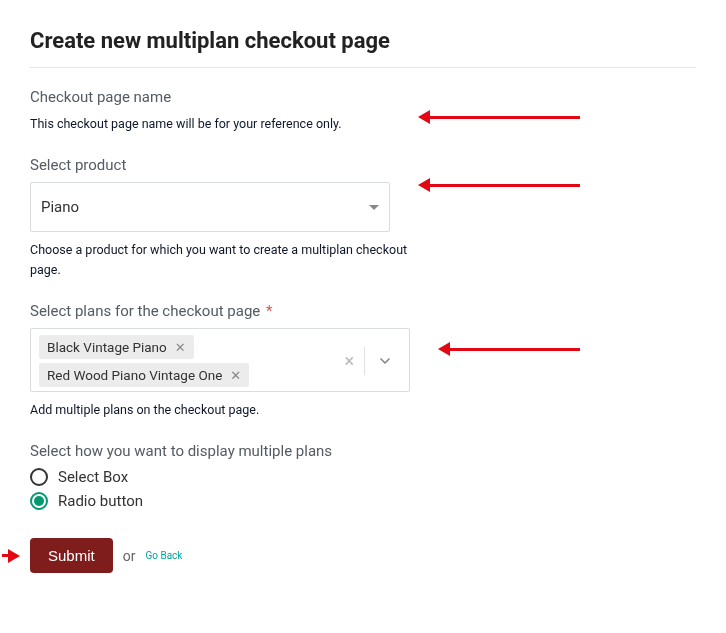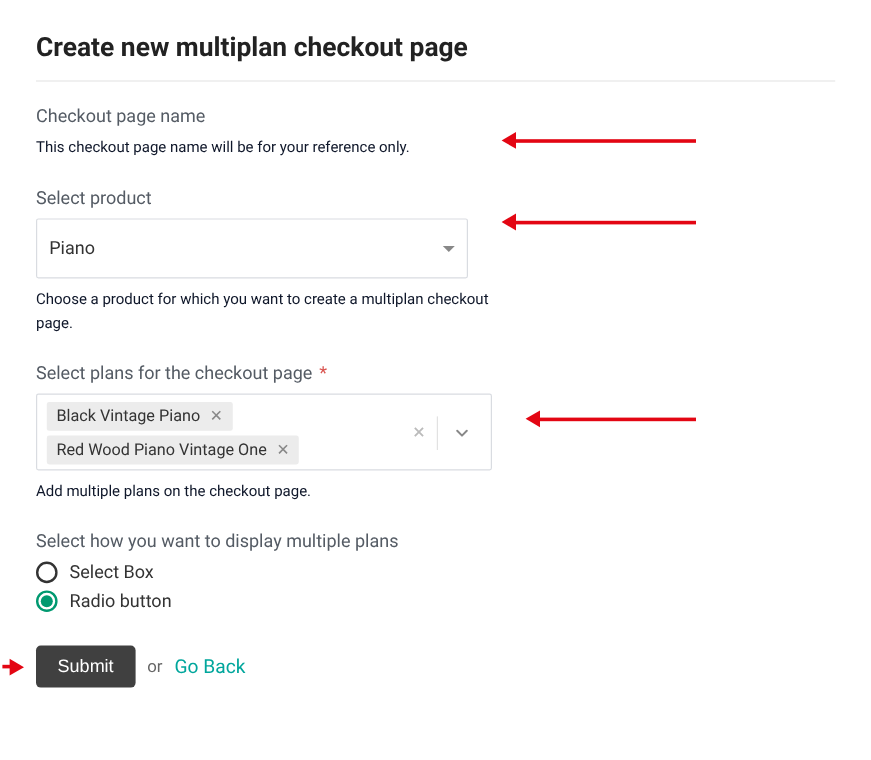--- a/index.html
+++ b/index.html
@@ -144,32 +144,32 @@
   }
   .radio-label { font-size: 15px; color: #333; }
   .actions-row {
     display: flex;
     align-items: center;
     gap: 10px;
     margin-top: 28px;
     position: relative;
   }
   .btn-primary {
-    background: #404040;
+    background: #7f1d1d;
     color: #fff;
     border: none;
     border-radius: 4px;
     padding: 9px 18px;
     font-size: 15px;
     cursor: pointer;
   }
   .or-text { color: #666; font-size: 14px; }
   .link-back {
     color: #00a69c;
-    font-size: 16px;
+    font-size: 10px;
     cursor: pointer;
   }
   
   .arrow-right-long {
     position: absolute;
     height: 3px;
     background: #e30613;
   }
   .arrow-right-long::before {
     content: "";

